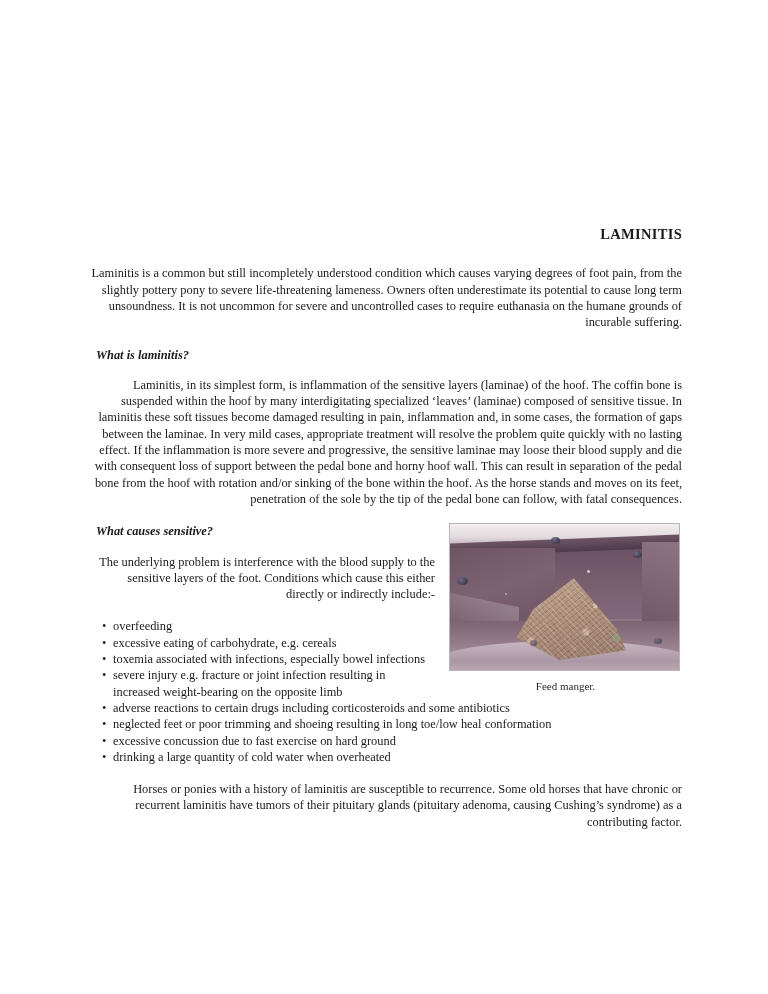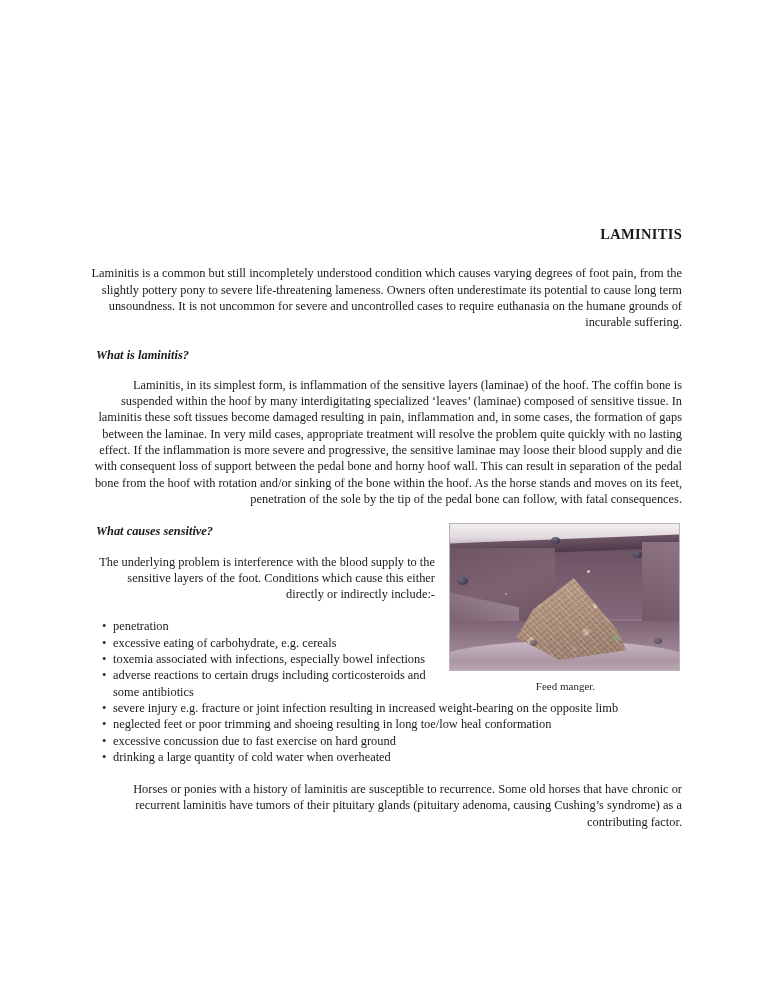--- a/index.html
+++ b/index.html
@@ -237,25 +237,25 @@
         <div class="ph-green"></div>
       </div>
       <div class="figure-caption">Feed manger.</div>
     </div>
 
     <h2 class="section-heading">What causes sensitive?</h2>
 
     <p class="body-text">The underlying problem is interference with the blood supply to the sensitive layers of the foot. Conditions which cause this either directly or indirectly include:-</p>
 
     <ul class="cause-list">
-      <li>penetration</li>
+      <li>overfeeding</li>
       <li>excessive eating of carbohydrate, e.g. cereals</li>
       <li>toxemia associated with infections, especially bowel infections</li>
+      <li>severe injury e.g. fracture or joint infection resulting in increased weight-bearing on the opposite limb</li>
       <li>adverse reactions to certain drugs including corticosteroids and some antibiotics</li>
-      <li>severe injury e.g. fracture or joint infection resulting in increased weight-bearing on the opposite limb</li>
       <li>neglected feet or poor trimming and shoeing resulting in long toe/low heal conformation</li>
       <li>excessive concussion due to fast exercise on hard ground</li>
       <li>drinking a large quantity of cold water when overheated</li>
     </ul>
 
     <div class="clearer"></div>
 
     <p class="body-text">Horses or ponies with a history of laminitis are susceptible to recurrence. Some old horses that have chronic or recurrent laminitis have tumors of their pituitary glands (pituitary adenoma, causing Cushing’s syndrome) as a contributing factor.</p>
 
   </div>

